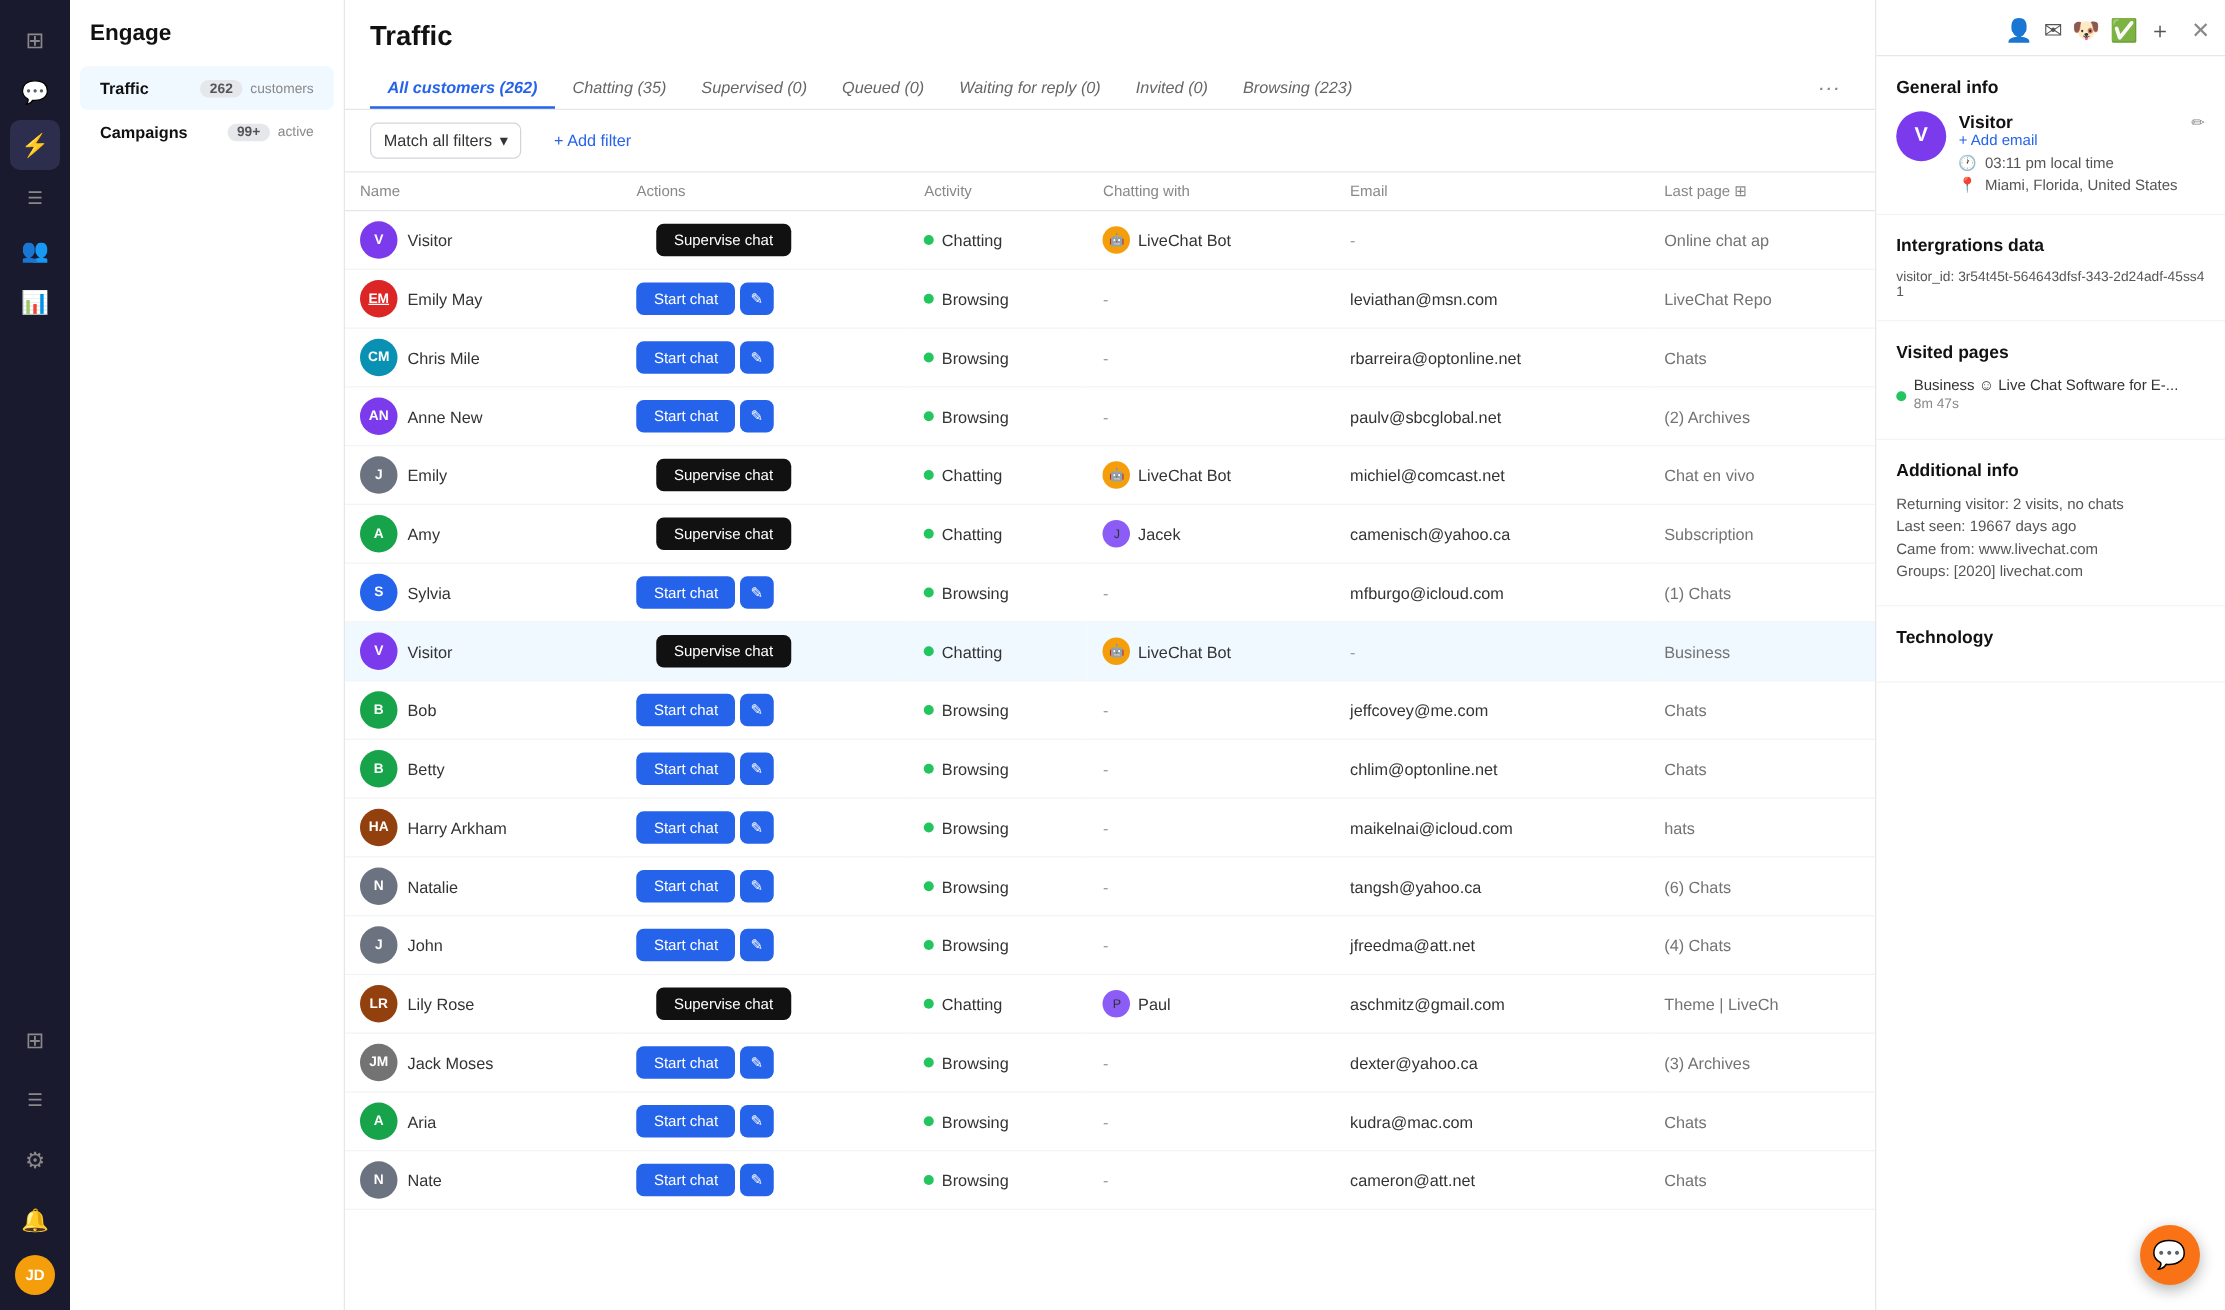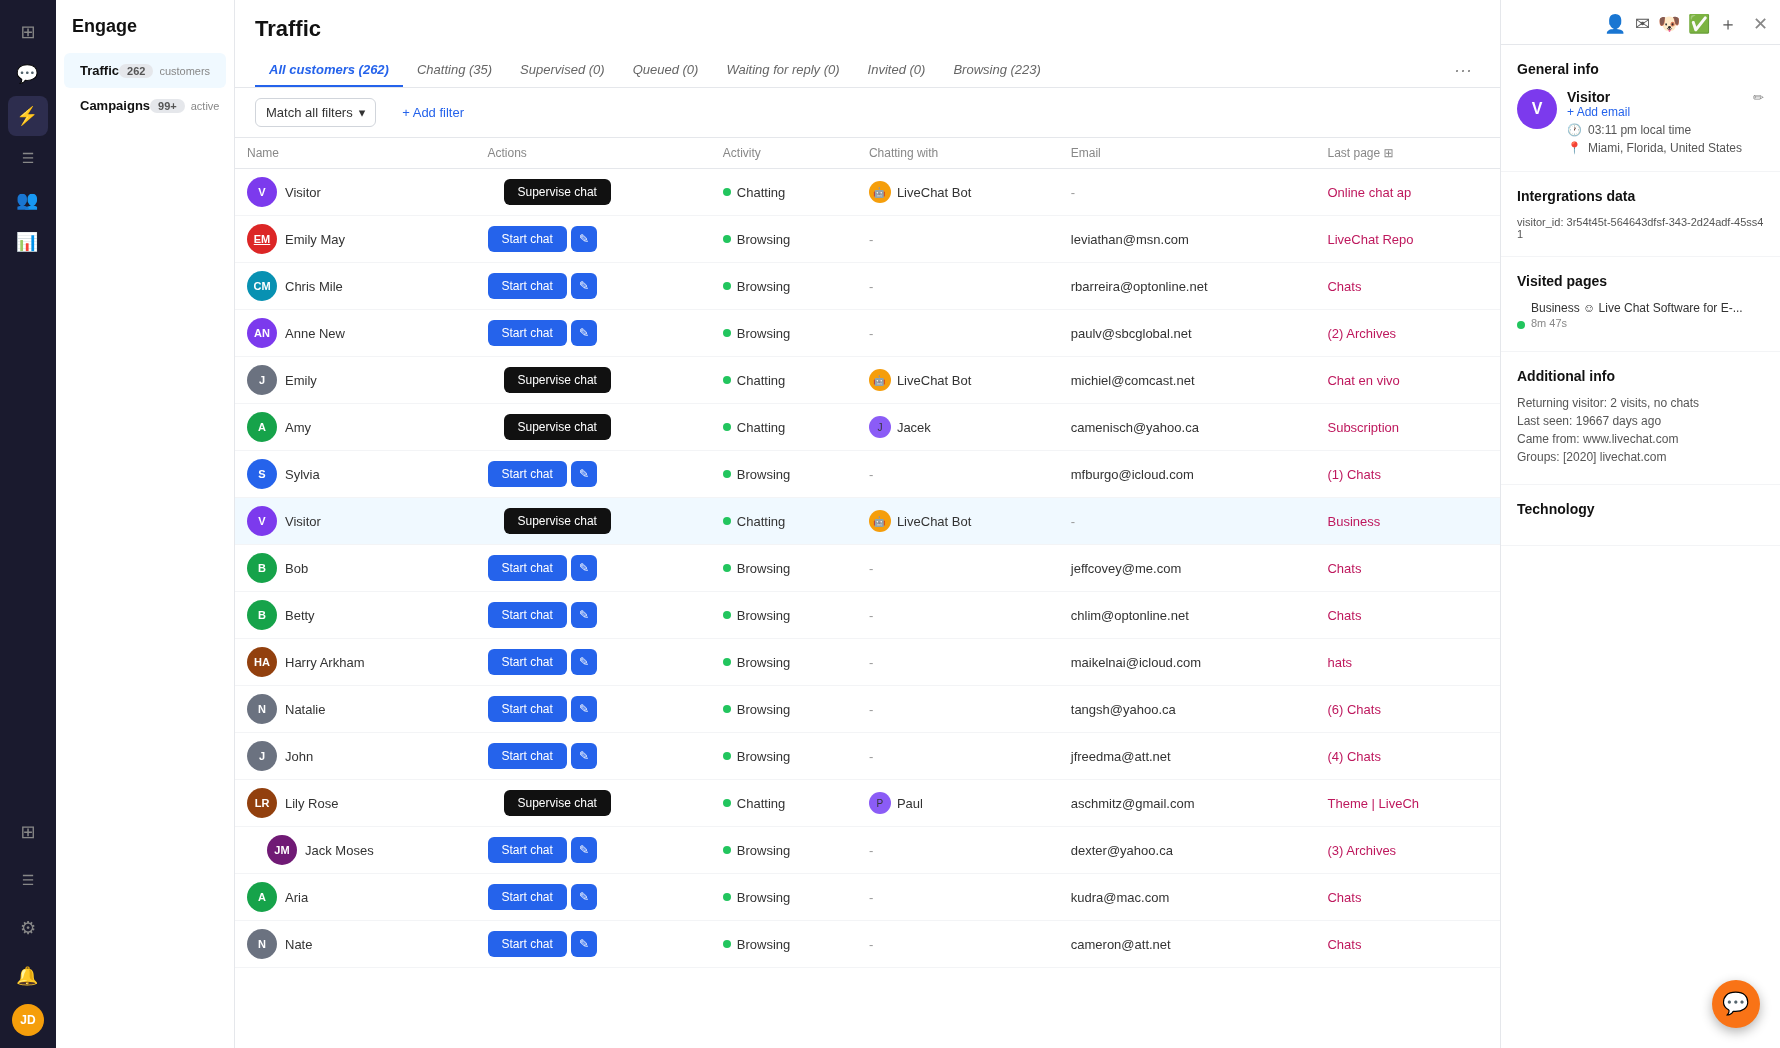--- a/index.html
+++ b/index.html
@@ -25,21 +25,21 @@
       font-size: 18px;
       position: relative;
     }
     .nav-icon.active { background: #2d2d4e; color: #fff; }
     .nav-group { display: flex; flex-direction: column; align-items: center; gap: 2px; width: 100%; padding: 0 4px; }
     .nav-bottom { margin-top: auto; display: flex; flex-direction: column; align-items: center; gap: 8px; }
     .avatar-small { width: 32px; height: 32px; border-radius: 50%; background: #f59e0b; display: flex; align-items: center; justify-content: center; color: white; font-size: 12px; font-weight: bold; }
 
     
     .sidebar {
-      width: 179px;
+      width: 220px;
       background: #fff;
       border-right: 1px solid #e5e7eb;
       padding: 16px 0;
       flex-shrink: 0;
     }
     .sidebar-title { font-size: 18px; font-weight: 700; padding: 0 16px 16px; color: #111; }
     .sidebar-item {
       display: flex; align-items: center; justify-content: space-between;
       padding: 10px 16px;
       cursor: pointer;
@@ -129,21 +129,21 @@
     }
     .actions-cell { display: flex; align-items: center; gap: 0; }
 
     .activity-dot { width: 8px; height: 8px; border-radius: 50%; background: #22c55e; display: inline-block; margin-right: 6px; }
     .activity-cell { display: flex; align-items: center; }
 
     .chatting-with { display: flex; align-items: center; gap: 6px; }
     .bot-avatar { width: 22px; height: 22px; border-radius: 50%; background: #f59e0b; display: flex; align-items: center; justify-content: center; font-size: 10px; }
     .agent-avatar { width: 22px; height: 22px; border-radius: 50%; background: #8b5cf6; display: flex; align-items: center; justify-content: center; font-size: 10px; }
 
-    .link-text { color: #be185d; cursor: pointer; }
+    .link-text { color: #737373; cursor: pointer; }
     .dash { color: #999; }
 
     
     .right-panel {
       width: 280px;
       background: #fff;
       border-left: 1px solid #e5e7eb;
       display: flex; flex-direction: column;
       flex-shrink: 0;
       overflow-y: auto;
@@ -174,21 +174,21 @@
       background: #e8f0e8;
       border-radius: 6px;
       margin-top: 10px;
       position: relative;
       overflow: hidden;
       display: flex; align-items: center; justify-content: center;
     }
 
     .integrations-id { font-size: 11px; color: #555; word-break: break-all; }
 
-    .visited-page { display: flex; align-items: flex-end; gap: 6px; margin-bottom: 6px; }
+    .visited-page { display: flex; align-items: center; gap: 6px; margin-bottom: 6px; }
     .visited-dot { width: 8px; height: 8px; border-radius: 50%; background: #22c55e; margin-top: 4px; flex-shrink: 0; }
     .visited-text { font-size: 12px; color: #333; }
     .visited-time { font-size: 11px; color: #888; margin-top: 2px; }
 
     .additional-row { font-size: 12px; color: #555; margin-bottom: 4px; }
 
     .fab { position: fixed; bottom: 20px; right: 20px; width: 48px; height: 48px; border-radius: 50%; background: #f97316; display: flex; align-items: center; justify-content: center; color: white; font-size: 22px; cursor: pointer; box-shadow: 0 4px 12px rgba(0,0,0,0.3); }
   </style>
 </head>
 <body>
@@ -611,21 +611,21 @@
                 <div class="agent-avatar">P</div>
                 <span>Paul</span>
               </div>
             </td>
             <td>aschmitz@gmail.com</td>
             <td><span class="link-text">Theme | LiveCh</span></td>
           </tr>
           <tr>
             <td>
               <div class="name-cell">
-                <div class="avatar" style="background: #701a75; margin-left: 20px;">JM</div>
+                <div class="avatar" style="background: #737373;">JM</div>
                 <span>Jack Moses</span>
               </div>
             </td>
             <td>
               <div class="actions-cell">
                 <button class="btn-start">Start chat</button>
                 <button class="btn-edit">✎</button>
               </div>
             </td>
             <td>

